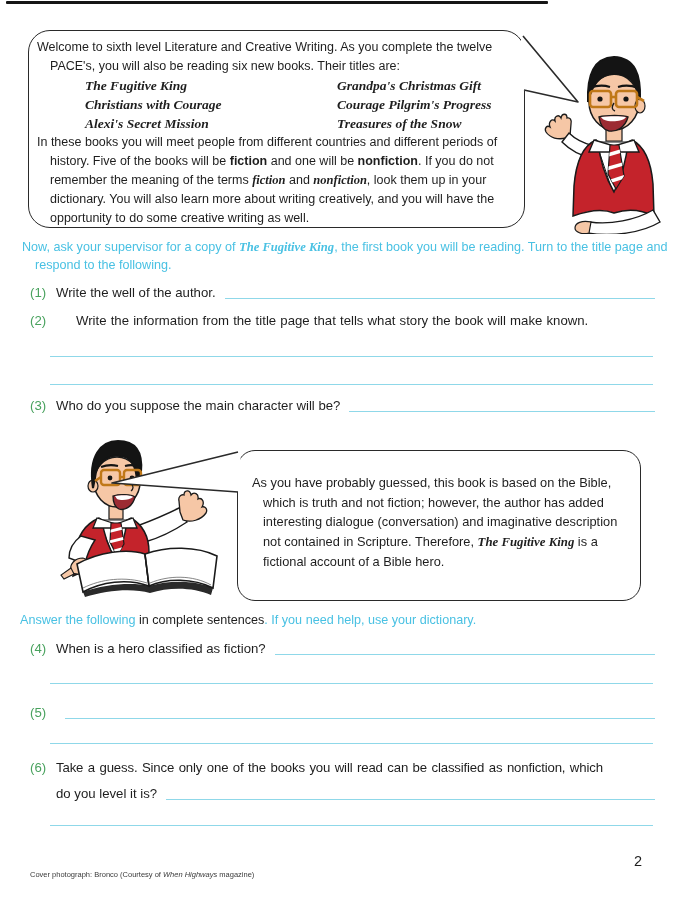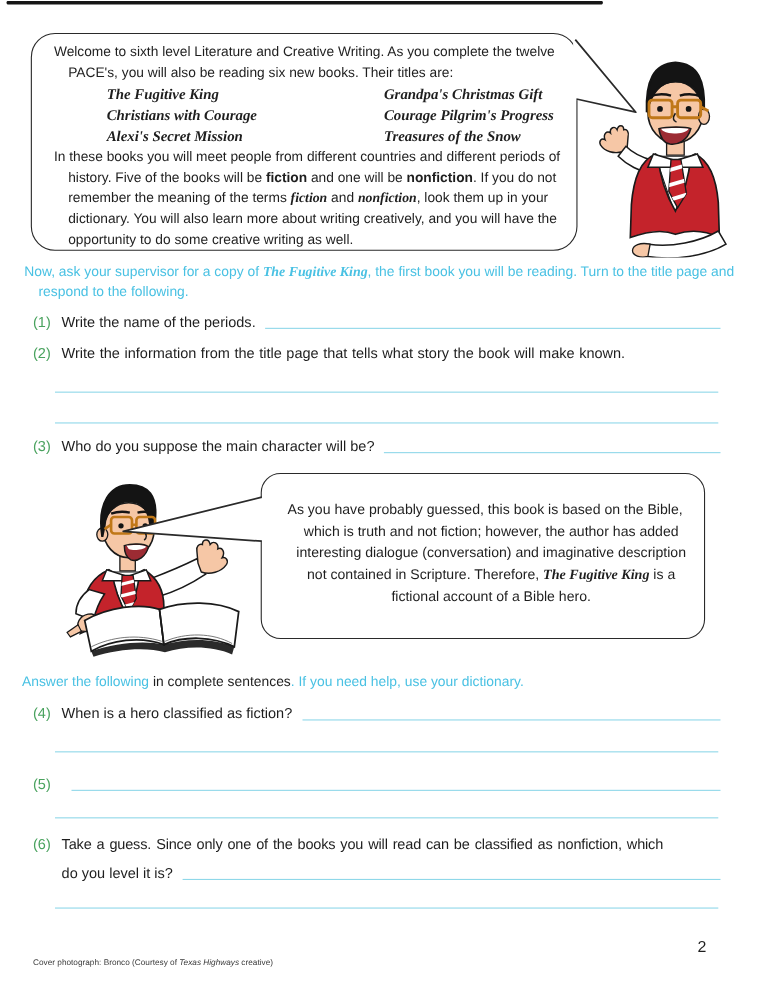--- a/index.html
+++ b/index.html
@@ -4,23 +4,23 @@
 <style>
   html,body{margin:0;padding:0;background:#ffffff;}
   .page{position:relative;width:688px;height:901px;background:#fff;overflow:hidden;
         font-family:"Liberation Sans",sans-serif;color:#1e1e1e;}
   
   .scanline{position:absolute;top:1px;left:6px;width:542px;height:2.5px;background:#161616;border-radius:1px;}
 
   
   .bubble{position:absolute;background:#fff;border:1.6px solid #2a2a2a;box-sizing:border-box;z-index:4;}
   .bubble1{left:28px;top:30px;width:497px;height:198px;border-radius:22px;
-           padding:7px 9px 6px 20px;font-size:12.5px;line-height:19px;}
-  .bubble2{left:237px;top:430px;width:404px;height:151px;border-radius:18px;
-           padding:22px 10px 8px 14px;font-size:12.8px;line-height:19.5px;text-align:center;}
+           padding:7px 9px 6px 8px;font-size:12.5px;line-height:19px;}
+  .bubble2{left:237px;top:450px;width:404px;height:151px;border-radius:18px;
+           padding:22px 10px 8px 14px;font-size:12.8px;line-height:19.5px;}
   .hang{padding-left:13px;text-indent:-13px;margin:0;}
   .titles{display:flex;margin-left:48px;}
   .tcol1{width:252px;flex:none;}
   .booktitle{font-family:"Liberation Serif",serif;font-style:italic;font-weight:700;
              font-size:13.5px;line-height:19px;}
   .italic-serif{font-family:"Liberation Serif",serif;font-style:italic;font-weight:700;}
   .bold{font-weight:bold;}
   .italic{font-style:italic;}
   .cyan{color:#49c1e3;}
   .blacktext{color:#1e1e1e;}
@@ -35,21 +35,21 @@
 
   
   .q{position:absolute;font-size:13.2px;line-height:17px;}
   .qrow{display:flex;align-items:flex-end;}
   .qnum{color:#49a25e;width:26px;flex:none;}
   .qtext{white-space:nowrap;}
   .inline-line{flex:1;border-bottom:1.6px solid #8fd8e9;margin-left:9px;margin-bottom:2px;min-width:30px;}
   .fullline{position:absolute;border-bottom:1.6px solid #8fd8e9;height:14px;}
   #q1{left:30px;top:284px;width:625px;}
   #q2{left:30px;top:312px;width:625px;}
-  #q2 .qtext{word-spacing:0.5px;}
+  #q2 .qtext{word-spacing:0.5px;margin-left:20px;}
   #q2l1{left:50px;top:342px;width:603px;}
   #q2l2{left:50px;top:370px;width:603px;}
   #q3{left:30px;top:397px;width:625px;}
   #q4{left:30px;top:640px;width:625px;}
   #q4l{left:50px;top:669px;width:603px;}
   #q5{left:30px;top:704px;width:625px;}
   #q5l{left:50px;top:729px;width:603px;}
   #q6{left:30px;top:759px;width:625px;}
   .q6l1{letter-spacing:-0.15px;word-spacing:1px;}
   .q6row2{margin-left:26px;margin-top:9px;}
@@ -130,21 +130,21 @@
       <path d="M59,71 C66,69 84,69 88,71 C85,82 76,86 69,85 C63,84 60,78 59,71 Z" fill="#9c2b33" stroke="#1a1a1a" stroke-width="1.4"></path>
       <path d="M61,71 C68,70 82,70 86,71 C84,75 74,76 68,75 C64,74 62,73 61,71 Z" fill="#ffffff"></path>
     </g>
   </svg>
 
   <p class="instr instr1 hang"><span>Now, ask your supervisor for a copy of </span><span class="italic-serif">The Fugitive King</span><span>, the first book you will be reading. Turn to the title page and respond to the following.</span></p>
 
   <div class="q" id="q1">
     <div class="qrow">
       <span class="qnum">(1)</span>
-      <span class="qtext">Write the name of the periods.</span>
+      <span class="qtext">Write the well of the author.</span>
       <span class="inline-line"></span>
     </div>
   </div>
 
   <div class="q" id="q2">
     <div class="qrow">
       <span class="qnum">(2)</span>
       <span class="qtext">Write the information from the title page that tells what story the book will make known.</span>
     </div>
   </div>
@@ -243,16 +243,16 @@
       <span class="qnum">(6)</span>
       <span class="qtext q6l1">Take a guess. Since only one of the books you will read can be classified as nonfiction, which</span>
     </div>
     <div class="qrow q6row2">
       <span class="qtext">do you level it is?</span>
       <span class="inline-line"></span>
     </div>
   </div>
   <div class="fullline" id="q6l"></div>
 
-  <p class="credit"><span>Cover photograph: Bronco (Courtesy of </span><span class="italic">Texas Highways</span><span> creative)</span></p>
+  <p class="credit"><span>Cover photograph: Bronco (Courtesy of </span><span class="italic">When Highways</span><span> magazine)</span></p>
   <div class="pagenum">2</div>
 
 </div>
 
 </body></html>

